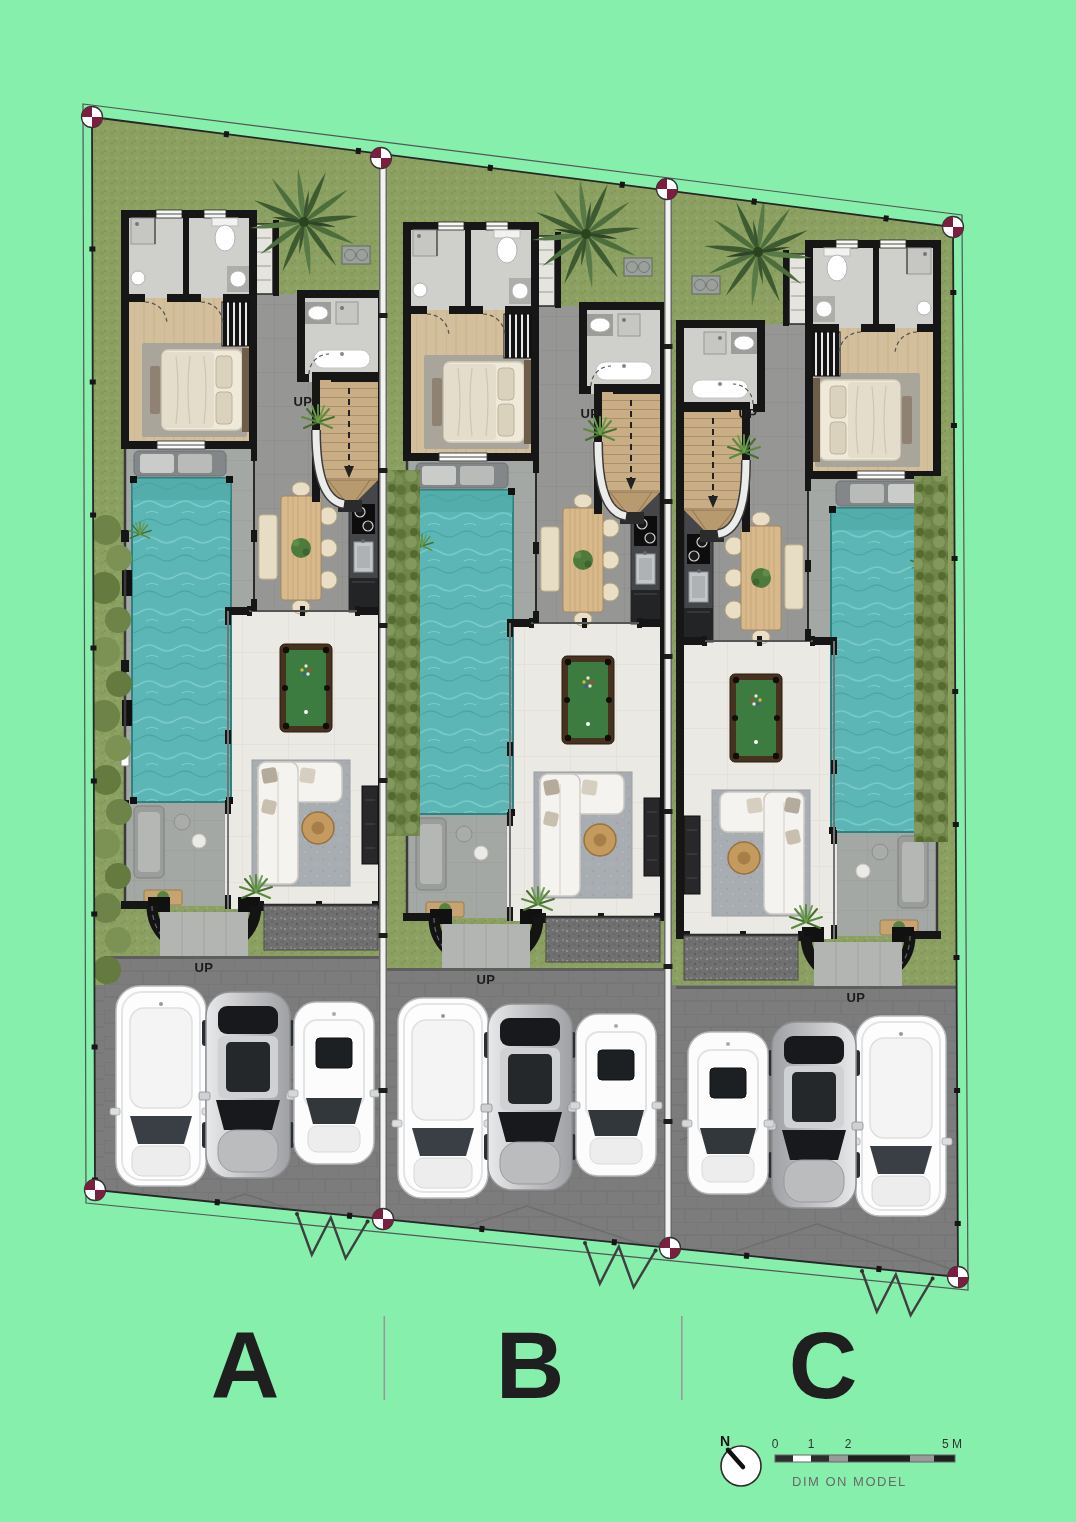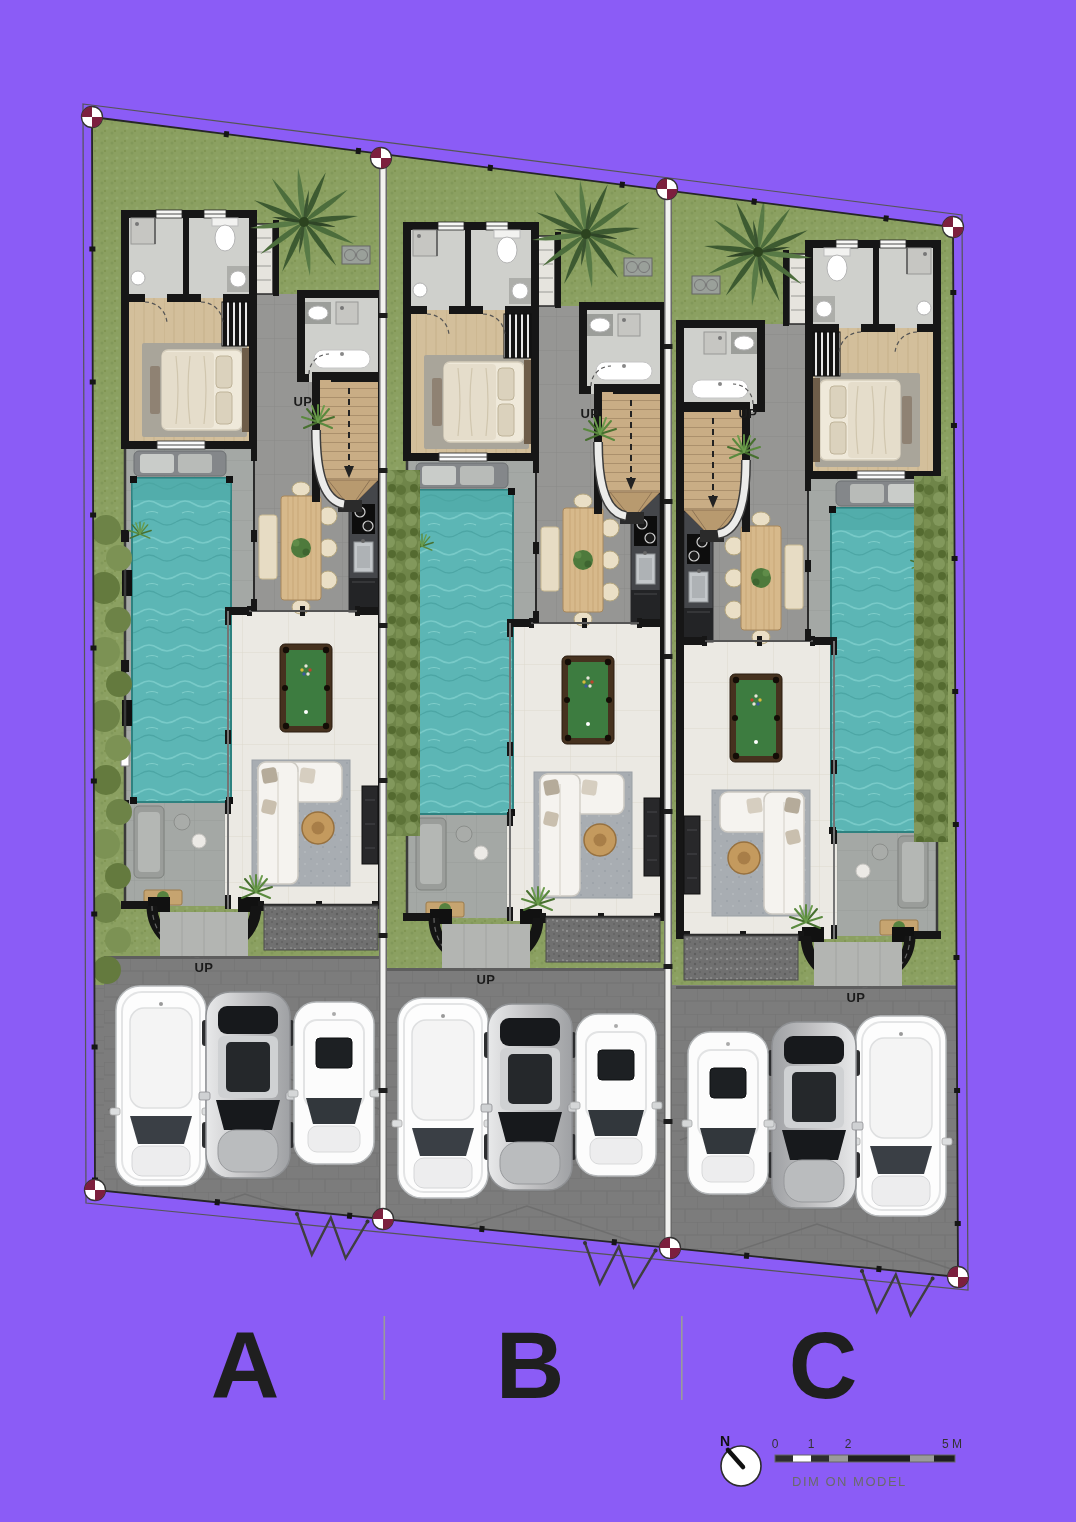--- a/index.html
+++ b/index.html
@@ -1,16 +1,16 @@
 <!DOCTYPE html>
 <html><head>
 <meta charset="utf-8">
 <style>
   html,body{margin:0;padding:0;background:#ffffff;}
-  .stage{position:relative;width:1076px;height:1522px;background:#8b5cf6;overflow:hidden;
+  .stage{position:relative;width:1076px;height:1522px;background:#86efac;overflow:hidden;
          font-family:"Liberation Sans", sans-serif;}
   svg{position:absolute;left:0;top:0;}
   text{font-family:"Liberation Sans", sans-serif;}
   .up-label{font-size:13px;font-weight:bold;fill:#1b1b1b;letter-spacing:.5px;}
   .unit-letter{font-size:95px;font-weight:700;fill:#1f1f1f;}
   .tick-label{font-size:12px;fill:#333;}
   .caption{font-size:13px;fill:#6a6a6a;letter-spacing:1.5px;}
   .north{font-size:14px;font-weight:bold;fill:#111;}
 </style>
 </head>

